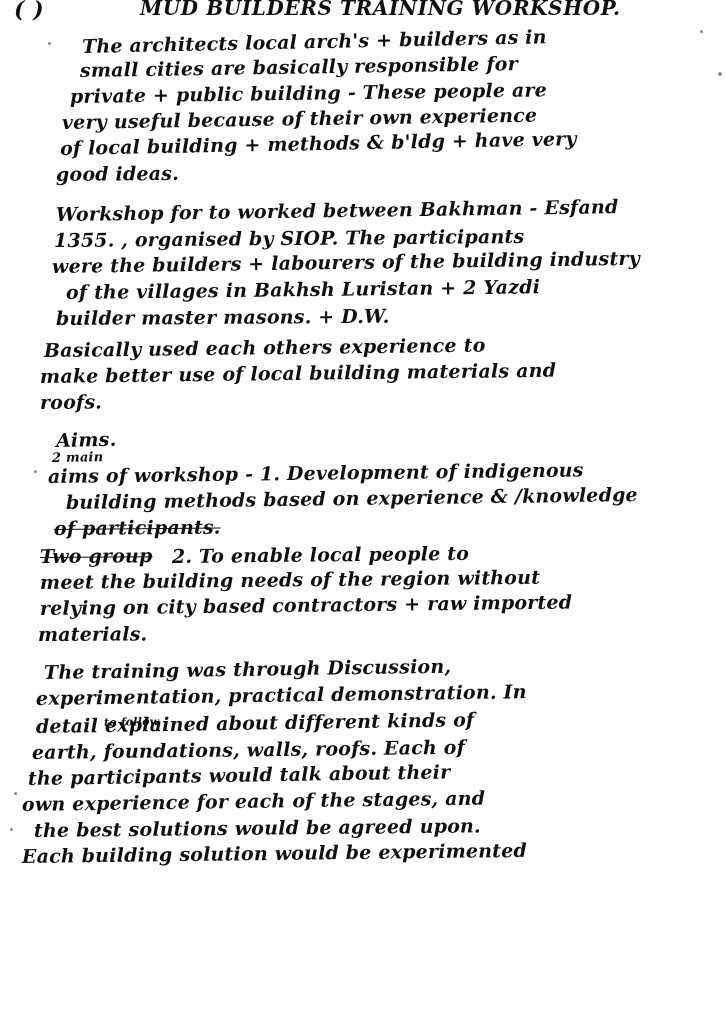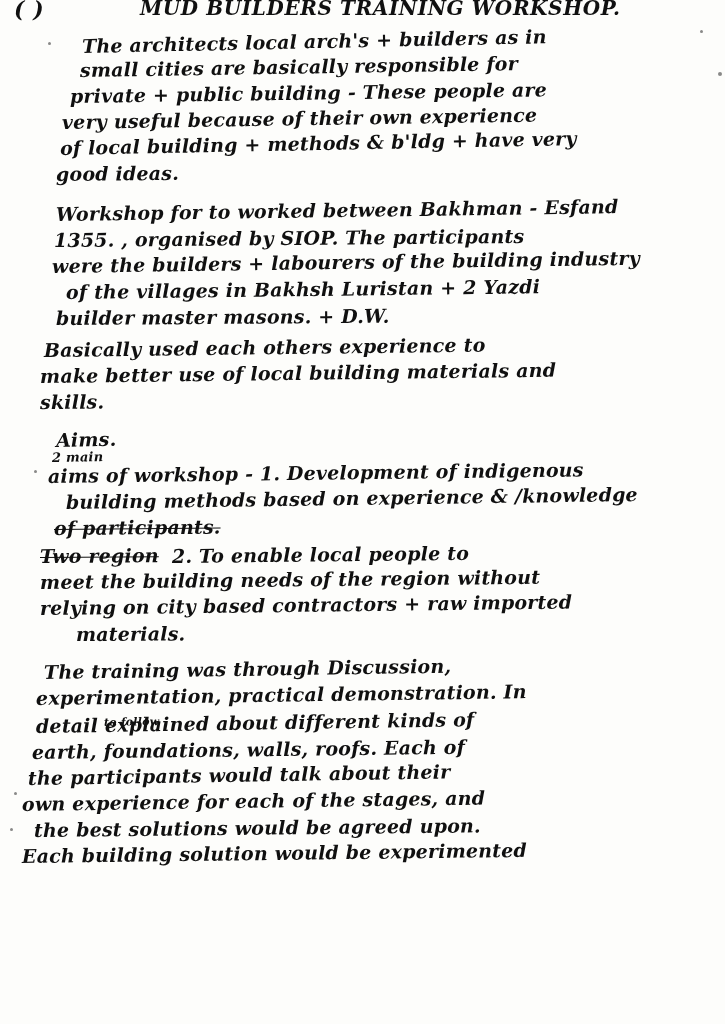--- a/index.html
+++ b/index.html
@@ -76,34 +76,34 @@
   <div class="hw l" style="left:56px; top:164px; transform:rotate(-0.6deg);">good ideas.</div>
 
   <div class="hw l" style="left:56px; top:204px; transform:rotate(-0.8deg);">Workshop for to worked between Bakhman - Esfand</div>
   <div class="hw l" style="left:54px; top:230px; transform:rotate(-0.5deg);">1355. , organised by SIOP. The participants</div>
   <div class="hw l" style="left:52px; top:256px; transform:rotate(-0.8deg);">were the builders + labourers of the building industry</div>
   <div class="hw l" style="left:66px; top:282px; transform:rotate(-0.7deg);">of the villages in Bakhsh Luristan + 2 Yazdi</div>
   <div class="hw l" style="left:56px; top:308px; transform:rotate(-0.4deg);">builder master masons. + D.W.</div>
 
   <div class="hw l" style="left:44px; top:340px; transform:rotate(-0.7deg);">Basically used each others experience to</div>
   <div class="hw l" style="left:40px; top:366px; transform:rotate(-0.7deg);">make better use of local building materials and</div>
-  <div class="hw l" style="left:40px; top:392px; transform:rotate(-0.5deg);">skills.</div>
+  <div class="hw l" style="left:40px; top:392px; transform:rotate(-0.5deg);">roofs.</div>
 
   <div class="hw l" style="left:56px; top:430px; transform:rotate(-1.4deg);">Aims.</div>
   <div class="hw small" style="left:36px; top:450px; transform:rotate(-1deg);margin-left:16px;">2 main</div>
 
   <div class="hw l" style="left:48px; top:466px; transform:rotate(-0.7deg);">aims of workshop - 1.  Development of indigenous</div>
   <div class="hw l" style="left:66px; top:492px; transform:rotate(-0.8deg);">building methods based on experience &amp; /knowledge</div>
   <div class="hw l strike" style="left:54px; top:518px; transform:rotate(-0.5deg);">of participants.</div>
 
-  <div class="hw l strike" style="left:40px; top:546px; transform:rotate(-0.4deg);">Two  region</div>
+  <div class="hw l strike" style="left:40px; top:546px; transform:rotate(-0.4deg);">Two  group</div>
   <div class="hw l" style="left:172px; top:546px; transform:rotate(-0.6deg);">2. To enable local people to</div>
   <div class="hw l" style="left:40px; top:572px; transform:rotate(-0.6deg);">meet the building needs of the region without</div>
   <div class="hw l" style="left:40px; top:598px; transform:rotate(-0.7deg);">relying on city based contractors + raw imported</div>
-  <div class="hw l" style="left:38px; top:624px; transform:rotate(-0.3deg);margin-left:38px;">materials.</div>
+  <div class="hw l" style="left:38px; top:624px; transform:rotate(-0.3deg);">materials.</div>
 
   <div class="hw l" style="left:44px; top:662px; transform:rotate(-0.9deg);">The training was through Discussion,</div>
   <div class="hw l" style="left:36px; top:688px; transform:rotate(-0.8deg);">experimentation, practical demonstration. In</div>
   <div class="hw tiny" style="left:104px; top:704px; transform:rotate(-1deg);">to follow</div>
   <div class="hw l" style="left:36px; top:716px; transform:rotate(-0.9deg);">detail explained about different kinds of</div>
   <div class="hw l" style="left:32px; top:742px; transform:rotate(-0.7deg);">earth, foundations, walls, roofs. Each of</div>
   <div class="hw l" style="left:28px; top:768px; transform:rotate(-0.9deg);">the participants would talk about their</div>
   <div class="hw l" style="left:22px; top:794px; transform:rotate(-0.8deg);">own experience for each of the stages, and</div>
   <div class="hw l" style="left:34px; top:820px; transform:rotate(-0.6deg);">the best solutions would be agreed upon.</div>
   <div class="hw l" style="left:22px; top:846px; transform:rotate(-0.7deg);">Each building solution would be experimented</div>

